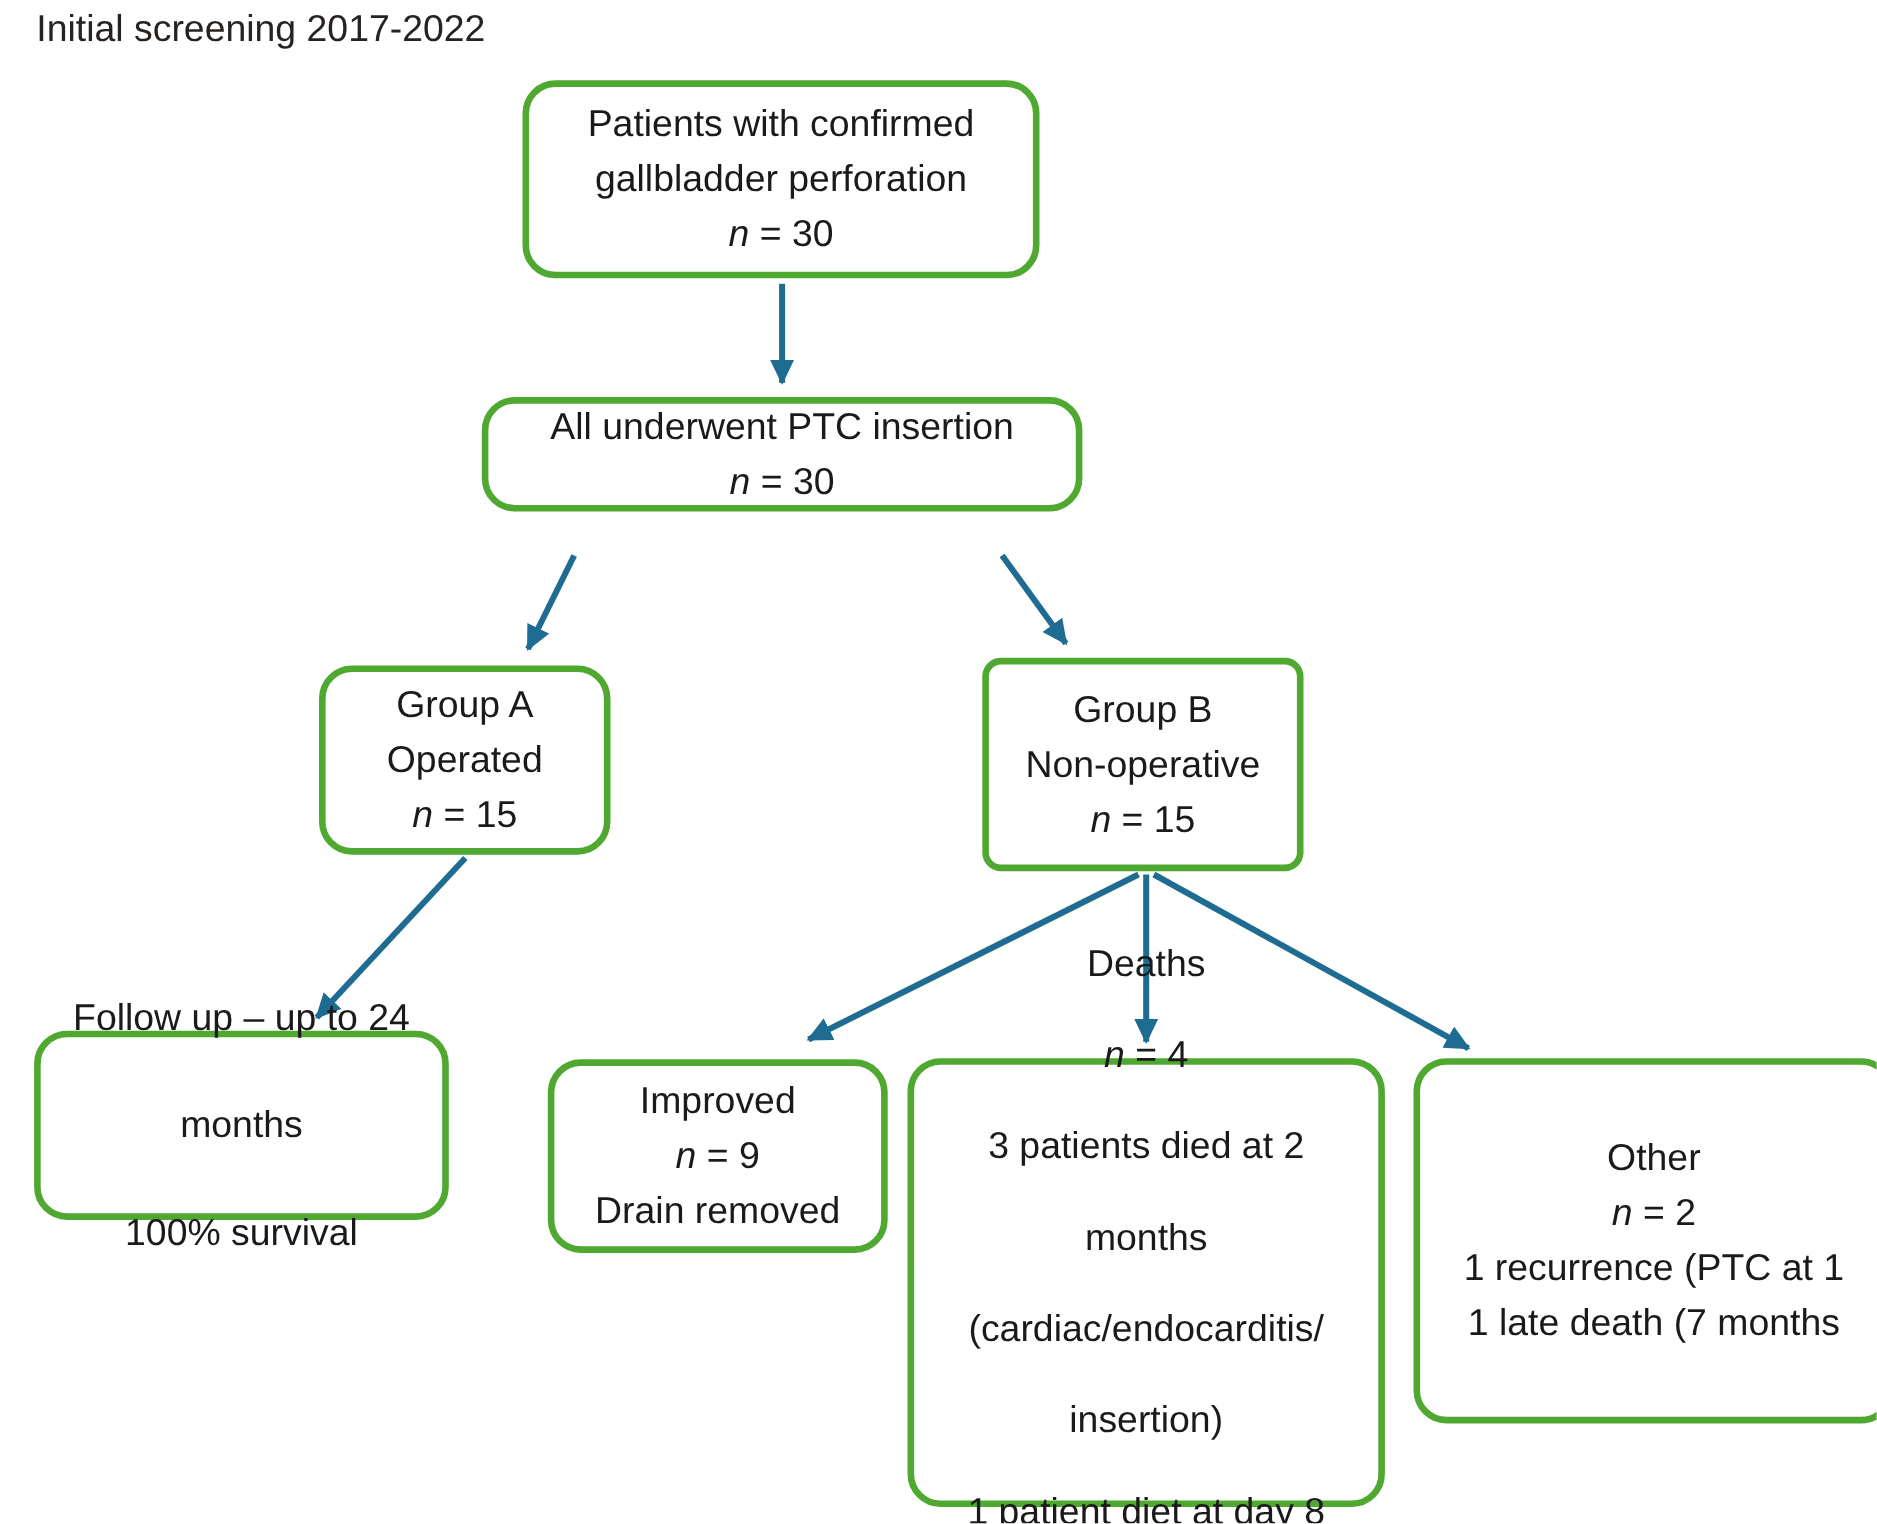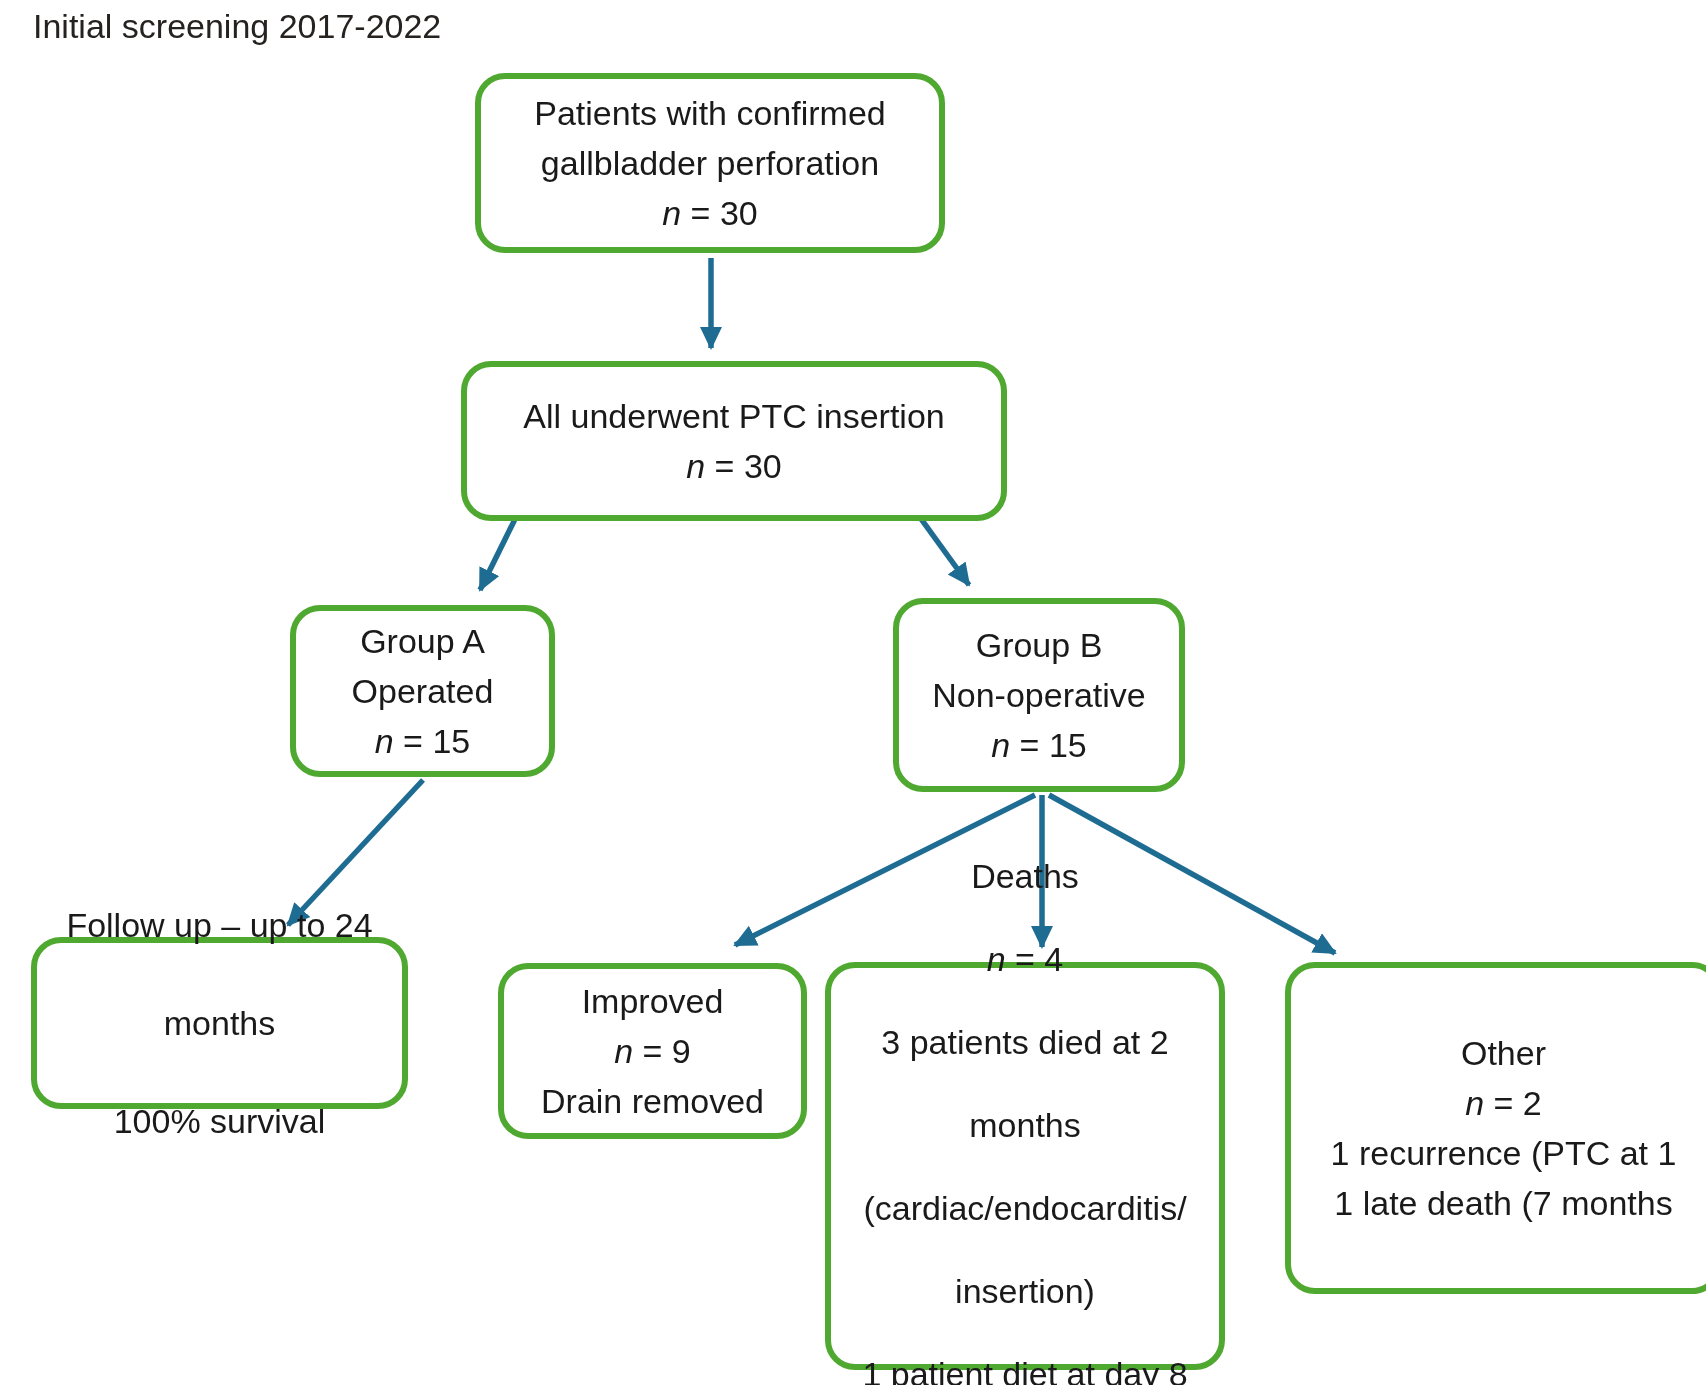--- a/index.html
+++ b/index.html
@@ -32,26 +32,26 @@
     border-radius:30px;
     background:#ffffff;
     display:flex;flex-direction:column;justify-content:center;align-items:flex-end;
     text-align:center;
     font-size:34px;line-height:50px;
     padding:8px 14px;
   }
   .box .line{width:100%;}
   .box .line i{font-style:italic;}
   #box-screening{left:450px;top:73px;width:470px;height:180px;}
-  #box-ptc{left:436px;top:361px;width:546px;height:160px;}
+  #box-ptc{left:413px;top:361px;width:546px;height:104px;}
   #box-group-a{left:265px;top:605px;width:265px;height:172px;}
-  #box-group-b{left:868px;top:598px;width:292px;height:194px;}
+  #box-group-b{left:868px;top:598px;width:292px;height:194px;border-radius:17px;}
   #box-follow-up{left:6px;top:937px;width:377px;height:172px;gap:48px;}
   #box-improved{left:473px;top:963px;width:309px;height:176px;}
-  #box-deaths{left:800px;top:962px;width:400px;height:408px;gap:33px;}
+  #box-deaths{left:800px;top:962px;width:434px;height:408px;gap:33px;}
   #box-other{left:1260px;top:962px;width:437px;height:332px;}
 </style>
 </head>
 <body>
 
 <div class="canvas">
 
   <div class="title">Initial screening 2017-2022</div>
 
   <svg class="arrows" width="1706" height="1385" viewBox="0 0 1706 1385" xmlns="http://www.w3.org/2000/svg">

